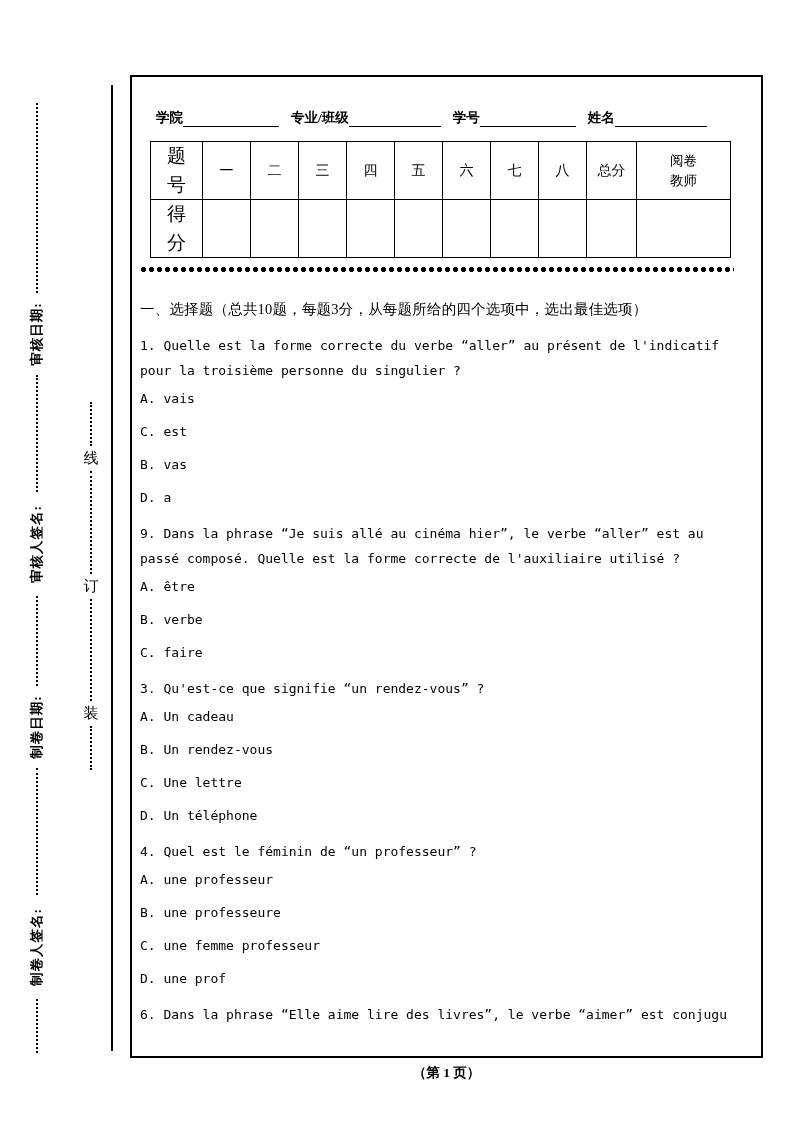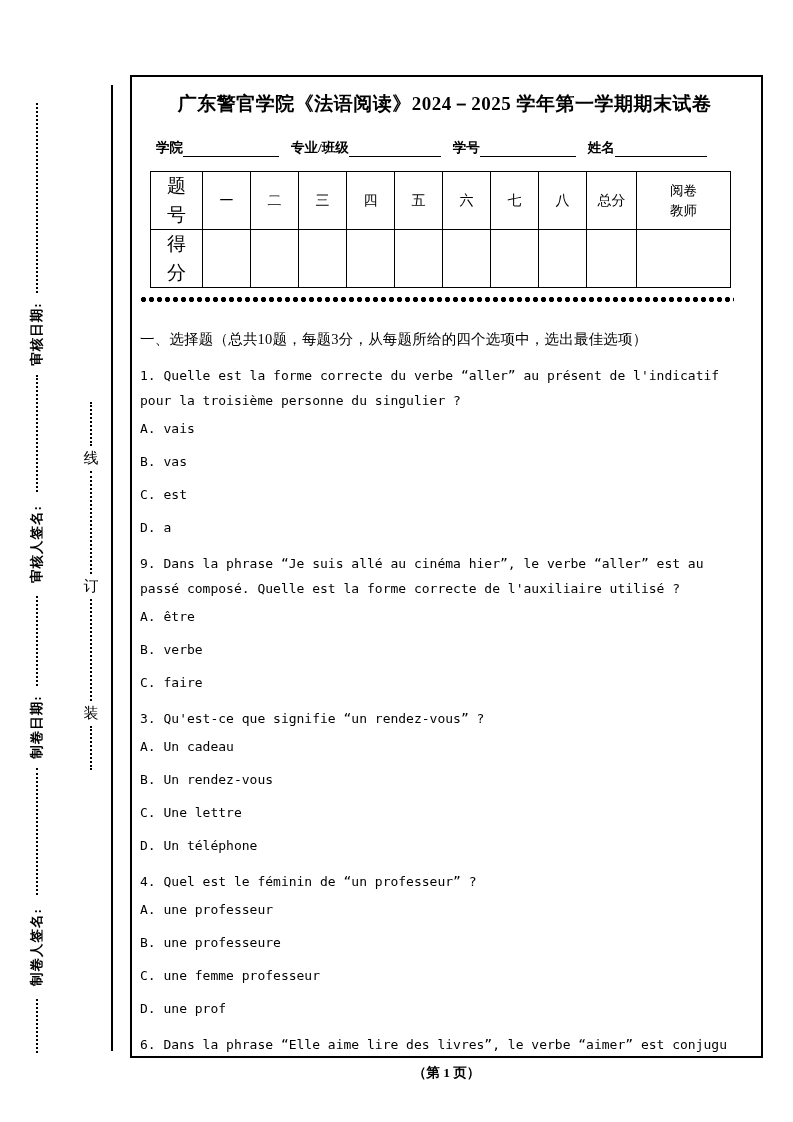--- a/index.html
+++ b/index.html
@@ -155,21 +155,20 @@
     <span class="bind-char">订</span>
     <div class="vdots f14"></div>
     <span class="bind-char">装</span>
     <div class="vdots f06"></div>
   </div>
 
   <div class="solid-line"></div>
 
   <div class="frame">
 
-    <h1 class="title">广东警官学院《法语阅读》2024－2025 学年第一学期期末试卷</h1>
 
     <div class="fields">
       <div class="field">
         <span class="lbl">学院</span>
         <span class="blank b96"></span>
       </div>
       <div class="field">
         <span class="lbl">专业/班级</span>
         <span class="blank b92"></span>
       </div>
@@ -235,22 +234,22 @@
 
     <div class="dotted-sep"></div>
 
     <div class="section-heading">一、选择题（总共10题，每题3分，从每题所给的四个选项中，选出最佳选项）</div>
 
     <div class="questions">
 
       <div class="question">
         <div class="q-text">1. Quelle est la forme correcte du verbe “aller” au présent de l'indicatif pour la troisième personne du singulier ?</div>
         <div class="q-option">A. vais</div>
+        <div class="q-option">C. est</div>
         <div class="q-option">B. vas</div>
-        <div class="q-option">C. est</div>
         <div class="q-option">D. a</div>
       </div>
 
       <div class="question">
         <div class="q-text">9. Dans la phrase “Je suis allé au cinéma hier”, le verbe “aller” est au passé composé. Quelle est la forme correcte de l'auxiliaire utilisé ?</div>
         <div class="q-option">A. être</div>
         <div class="q-option">B. verbe</div>
         <div class="q-option">C. faire</div>
       </div>
 

